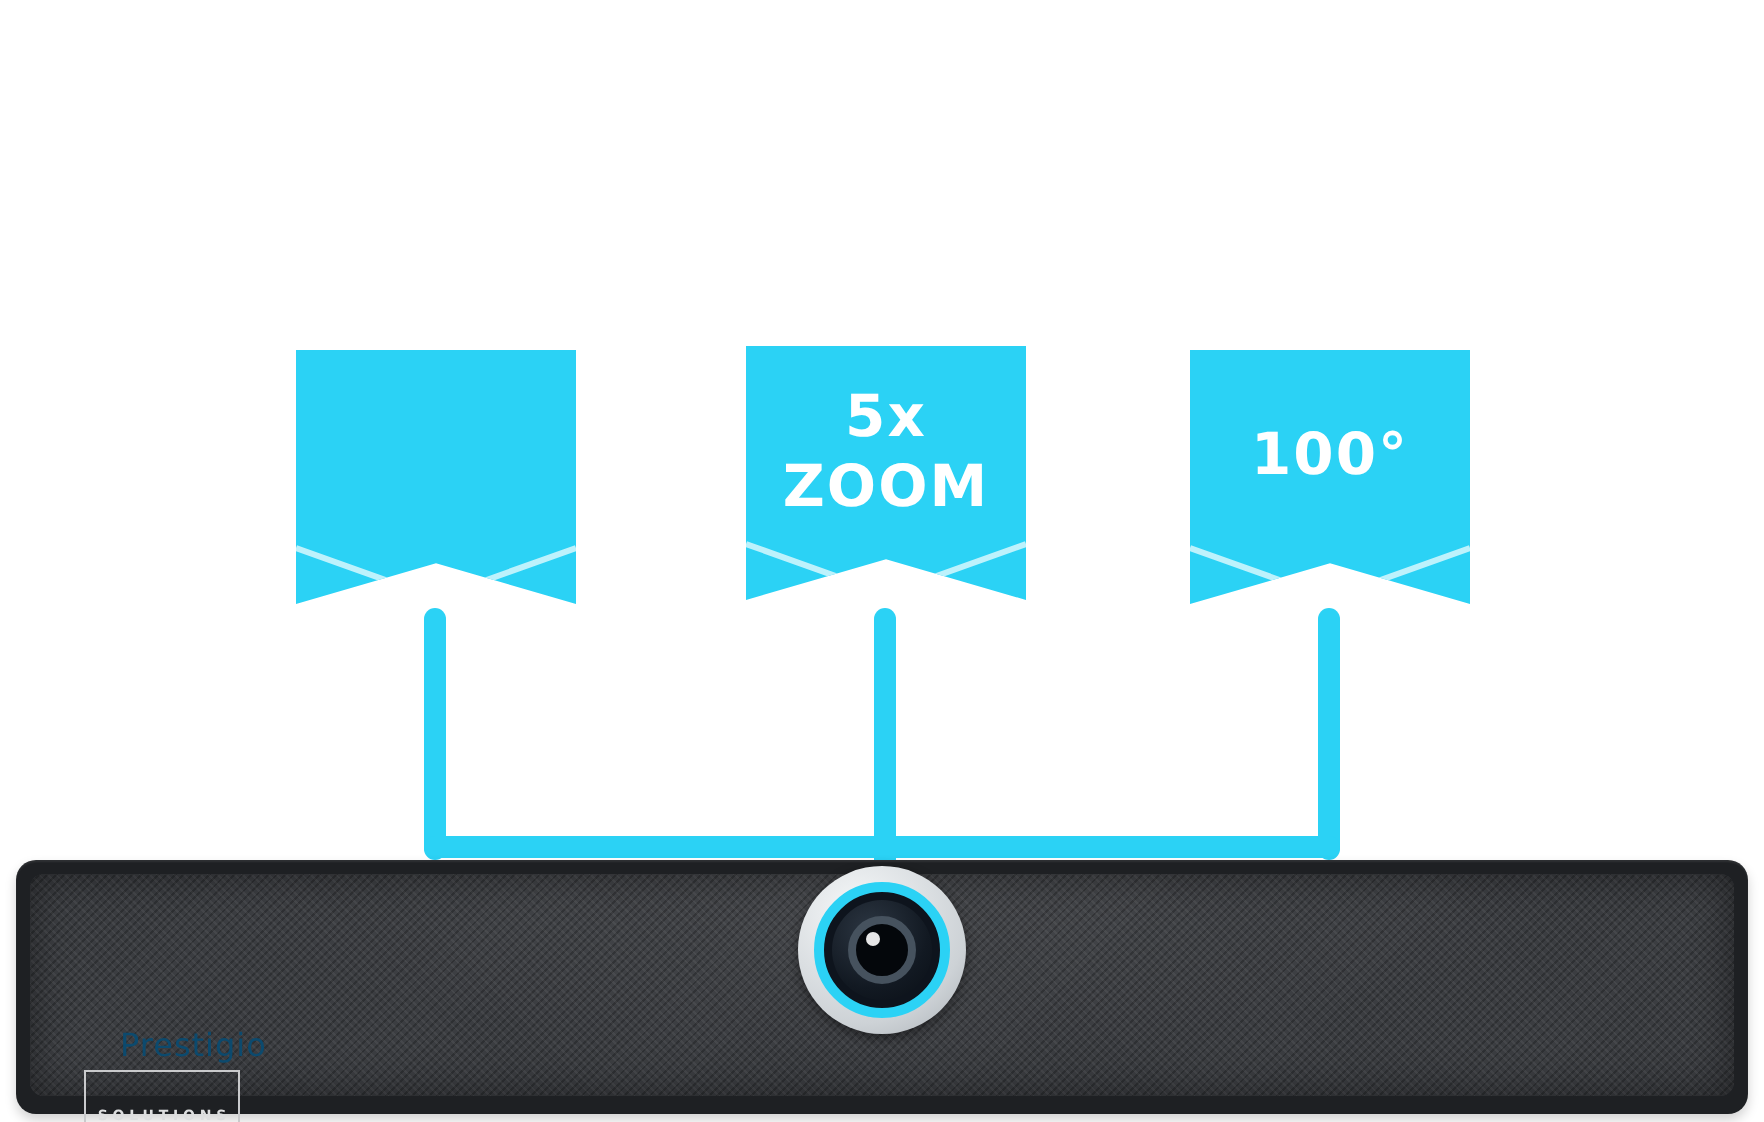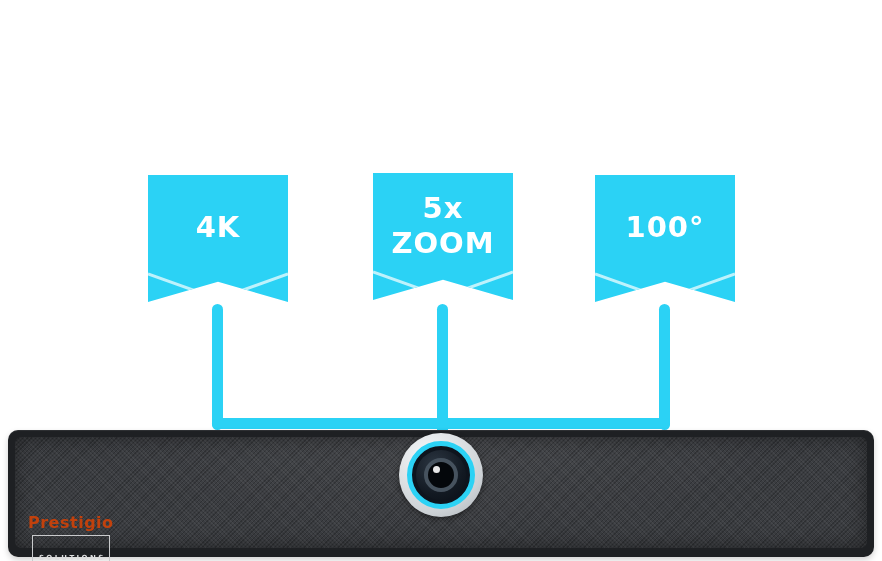--- a/index.html
+++ b/index.html
@@ -129,44 +129,44 @@
   
   .logo {
     position: absolute;
     left: 28px; top: 514px;
     z-index: 4;
     display: inline-flex;
     flex-direction: column;
     align-items: center;
   }
   .brand-name {
-    color: #c2410c;
+    color: #0c4a6e;
     font-size: 16px;
-    font-weight: 700;
+    font-weight: 400;
     letter-spacing: 0.5px;
     line-height: 1.1;
+    margin-left: 32px;
   }
   .brand-sub {
     margin-top: 3px;
     color: #dddedf;
     font-size: 7px;
     font-weight: bold;
     letter-spacing: 2.4px;
     border: 1px solid #c9cacc;
     padding: 18px 3px 1px 6px;
     line-height: 1.2;
   }
 </style>
 </head>
 <body>
 
 <div class="stage">
 
   <div class="badge" id="badge-resolution">
-    <span class="badge-label">4K</span>
     <svg class="badge-chevron" viewBox="0 0 140 127" preserveAspectRatio="none">
       <polyline points="0,99 70,124 140,99" fill="none" stroke="#BDF2FC" stroke-width="3"></polyline>
     </svg>
   </div>
 
   <div class="badge" id="badge-zoom">
     <span class="badge-label">5x
 ZOOM</span>
     <svg class="badge-chevron" viewBox="0 0 140 127" preserveAspectRatio="none">
       <polyline points="0,99 70,124 140,99" fill="none" stroke="#BDF2FC" stroke-width="3"></polyline>

